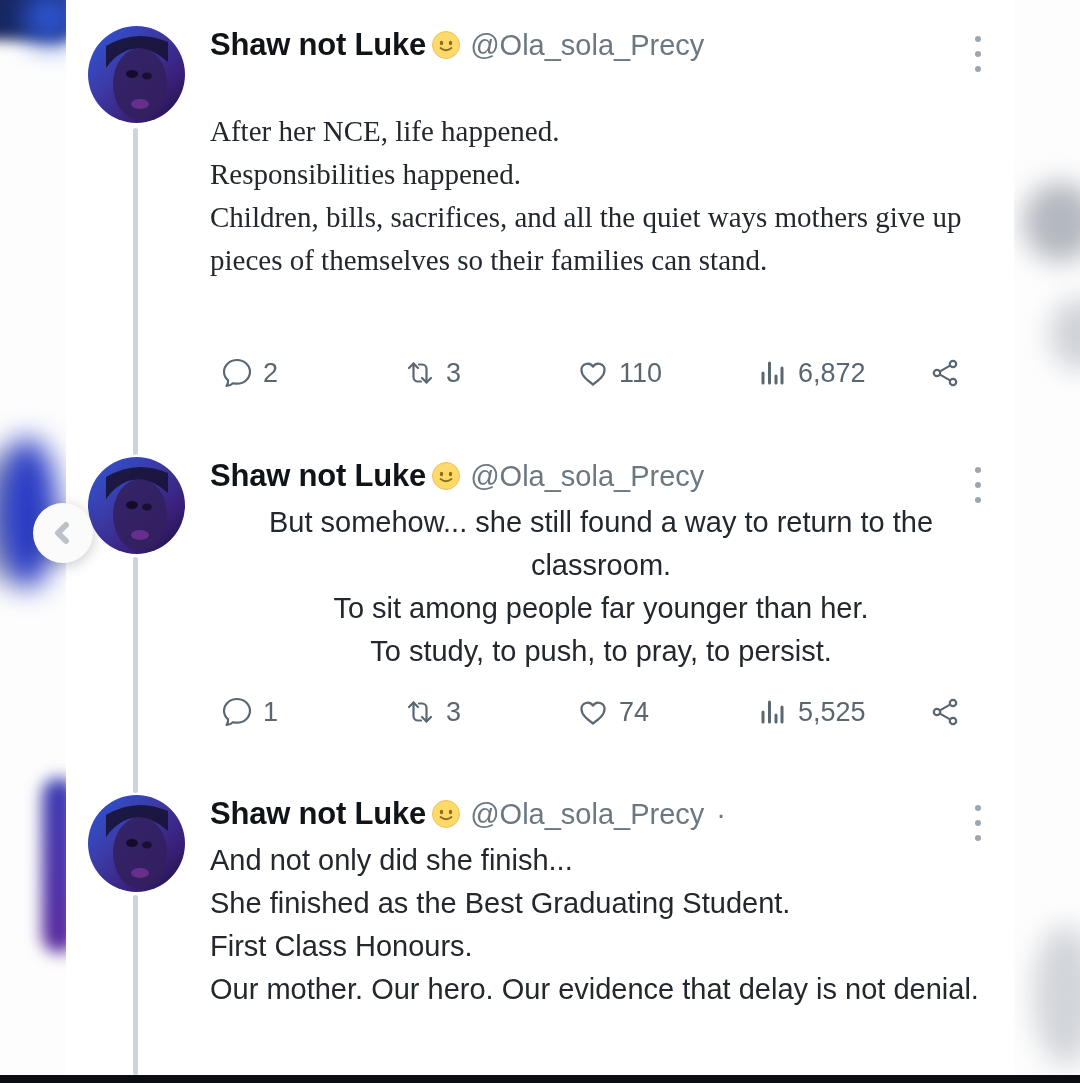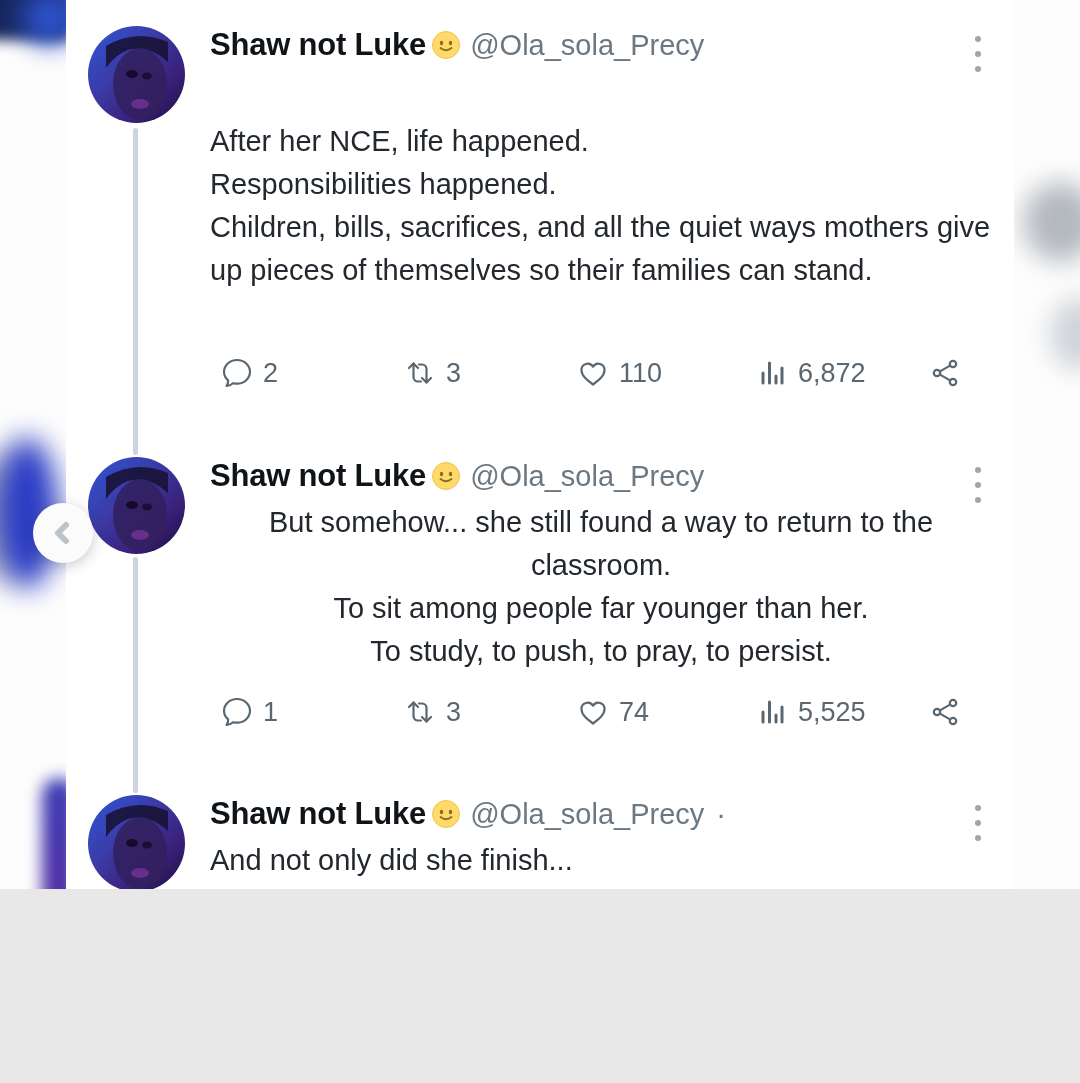--- a/index.html
+++ b/index.html
@@ -1,17 +1,17 @@
 <!DOCTYPE html>
 <html><head>
 <meta charset="utf-8">
 <style>
   * { margin:0; padding:0; box-sizing:border-box; }
   body { background:#e8e8e8; font-family:"Liberation Sans", sans-serif; }
-  .screen { position:relative; width:1080px; height:889px; background:#ffffff; overflow:hidden; }
+  .screen { position:relative; width:1080px; height:1083px; background:#ffffff; overflow:hidden; }
 
   
   .edge-strip { position:absolute; top:0; height:1083px; width:66px; background:#fdfdfd; overflow:hidden; }
   .edge-strip.left { left:0; }
   .edge-strip.right { right:0; }
   .blob { position:absolute; border-radius:50%; }
   .blob.navy-top   { left:-22px; top:-22px; width:95px; height:62px; background:#16265e; filter:blur(7px); border-radius:12px; }
   .blob.blue-top   { left:22px; top:-10px; width:55px; height:55px; background:#2d52cc; filter:blur(13px); }
   .blob.blue-mid   { left:-4px; top:438px; width:62px; height:150px; background:#2a3cc4; filter:blur(14px); }
   .blob.gray-mid   { left:-18px; top:452px; width:40px; height:130px; background:rgba(50,50,70,.45); filter:blur(14px); }
@@ -39,21 +39,21 @@
   .header-row { position:absolute; left:210px; top:0; height:42px; display:flex; align-items:center; white-space:nowrap; }
   .display-name { font-size:31px; font-weight:bold; color:#0f1419; letter-spacing:-.2px; cursor:pointer; }
   .name-emoji { margin:3px 9px 0 5px; }
   .user-handle { font-size:29px; color:#6b7781; cursor:pointer; }
   .meta-sep { font-size:29px; color:#6b7781; margin-left:12px; }
 
   .replying-row { position:absolute; left:210px; top:48px; font-size:29px; color:#5f6b75; }
   .replying-link { color:#4a9bd7; margin-left:9px; cursor:pointer; }
 
   .tweet-body { position:absolute; left:210px; width:782px; font-size:29px; line-height:43px; color:#23282e; white-space:pre-line; }
-  .t1 .tweet-body { top:96px; }
+  .t1 .tweet-body { top:86px;font-family:Liberation Serif, serif; }
   .t2 .tweet-body { top:46px;text-align:center; }
   .t3 .tweet-body { top:46px; }
 
   .stats-bar { position:absolute; left:210px; width:770px; height:48px; }
   .t1 .stats-bar { top:332px; }
   .t2 .stats-bar { top:240px; }
   .stat { position:absolute; top:0; display:flex; align-items:center; gap:9px; color:#5a6770; font-size:27px; cursor:pointer; background:none; border:none; }
   .stat svg { display:block; }
   .stat-reply  { left:10px; }
   .stat-rt     { left:193px; }

